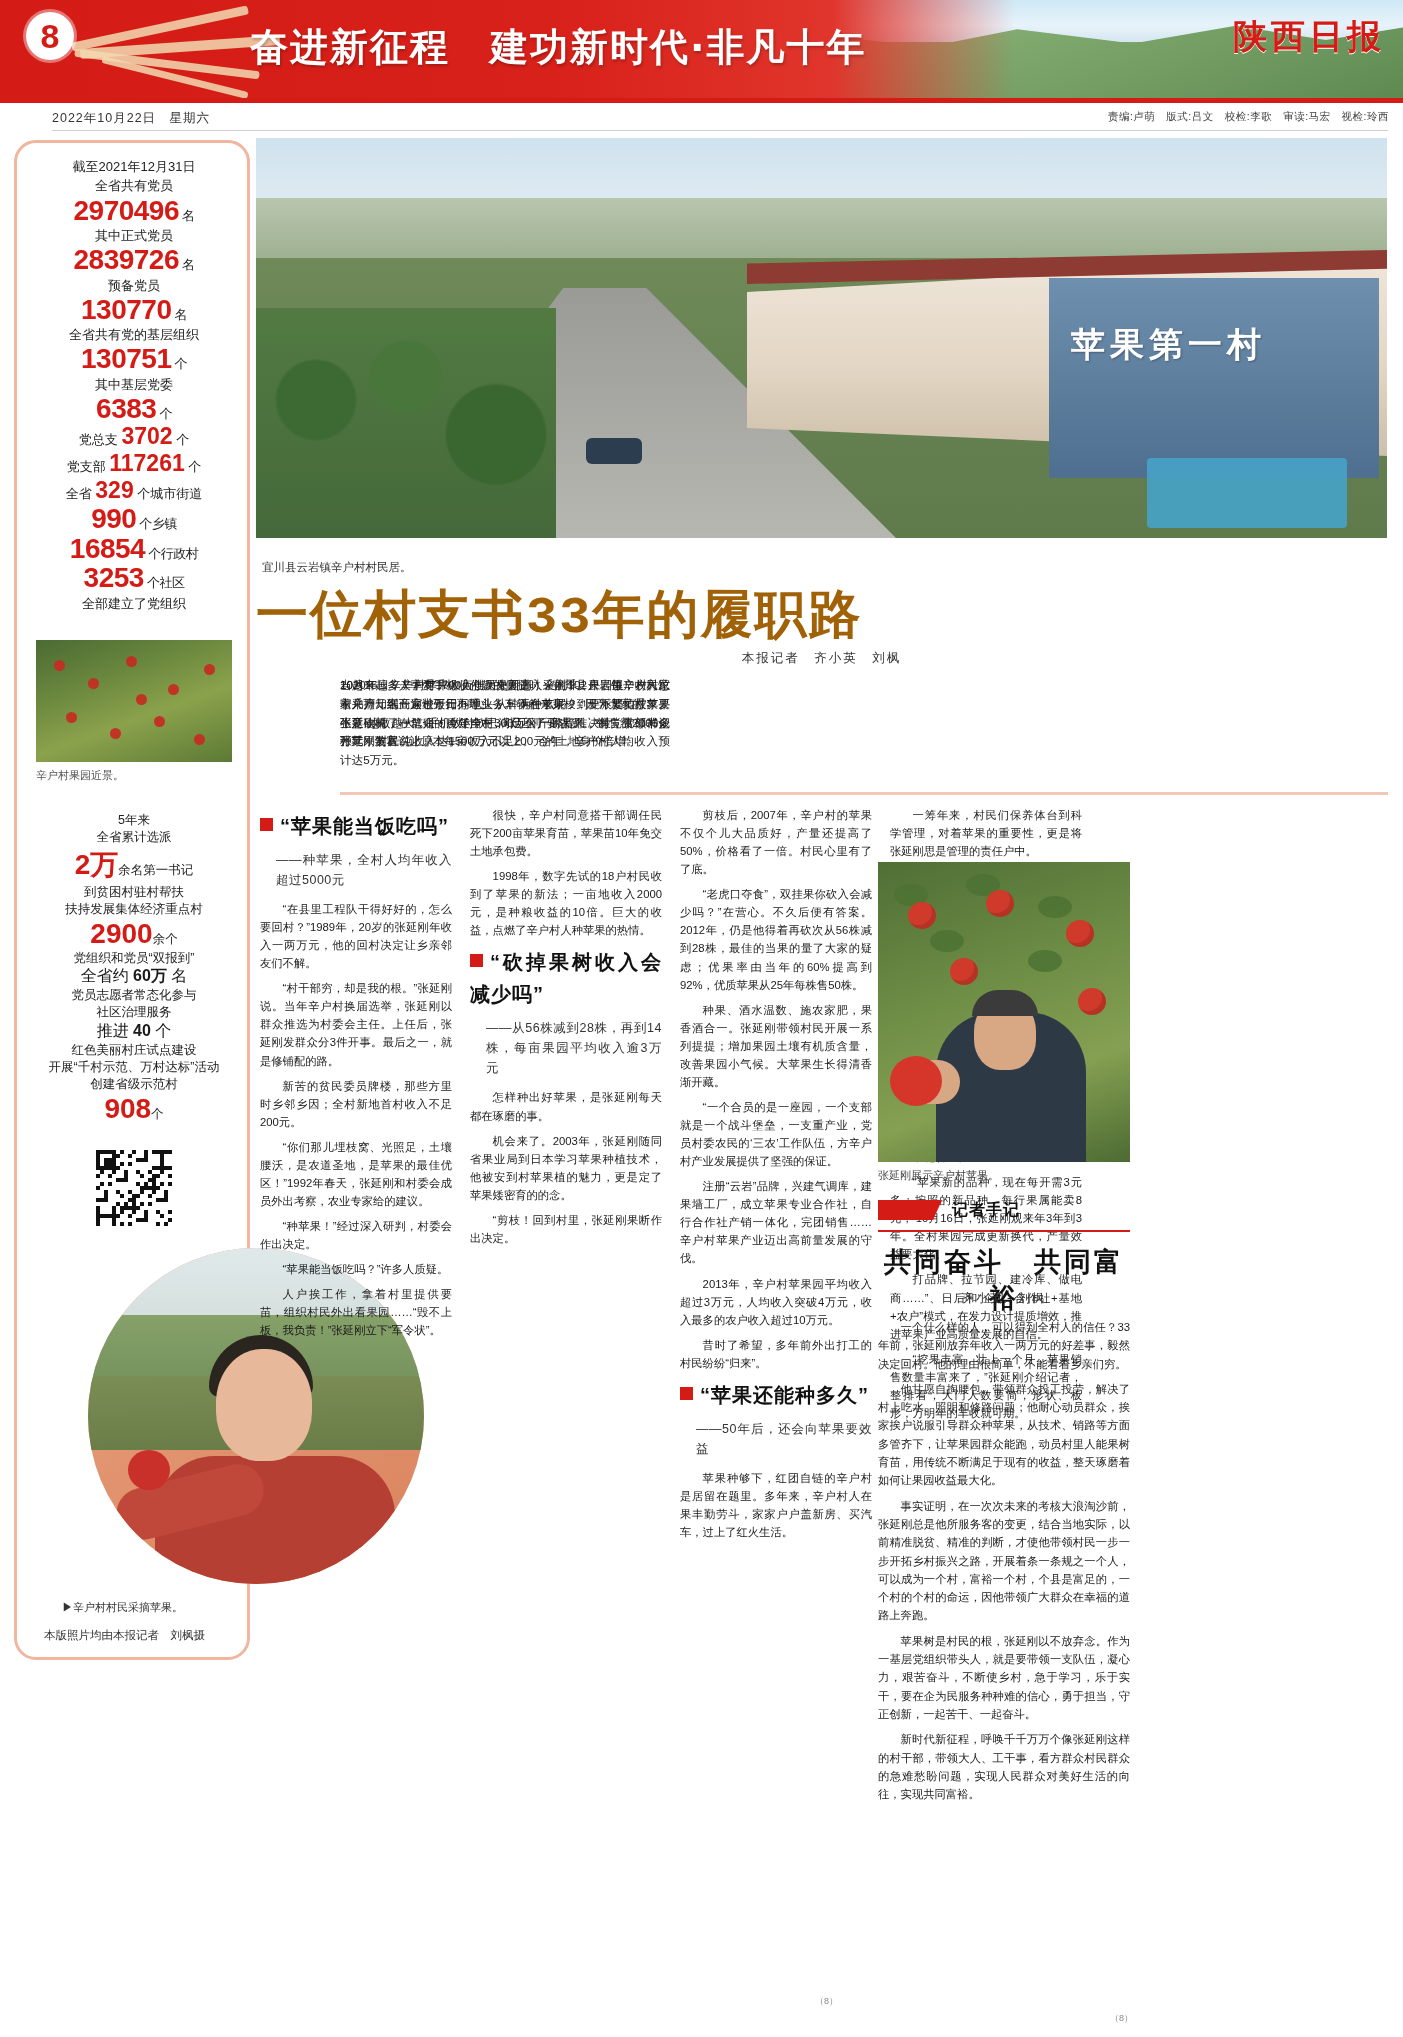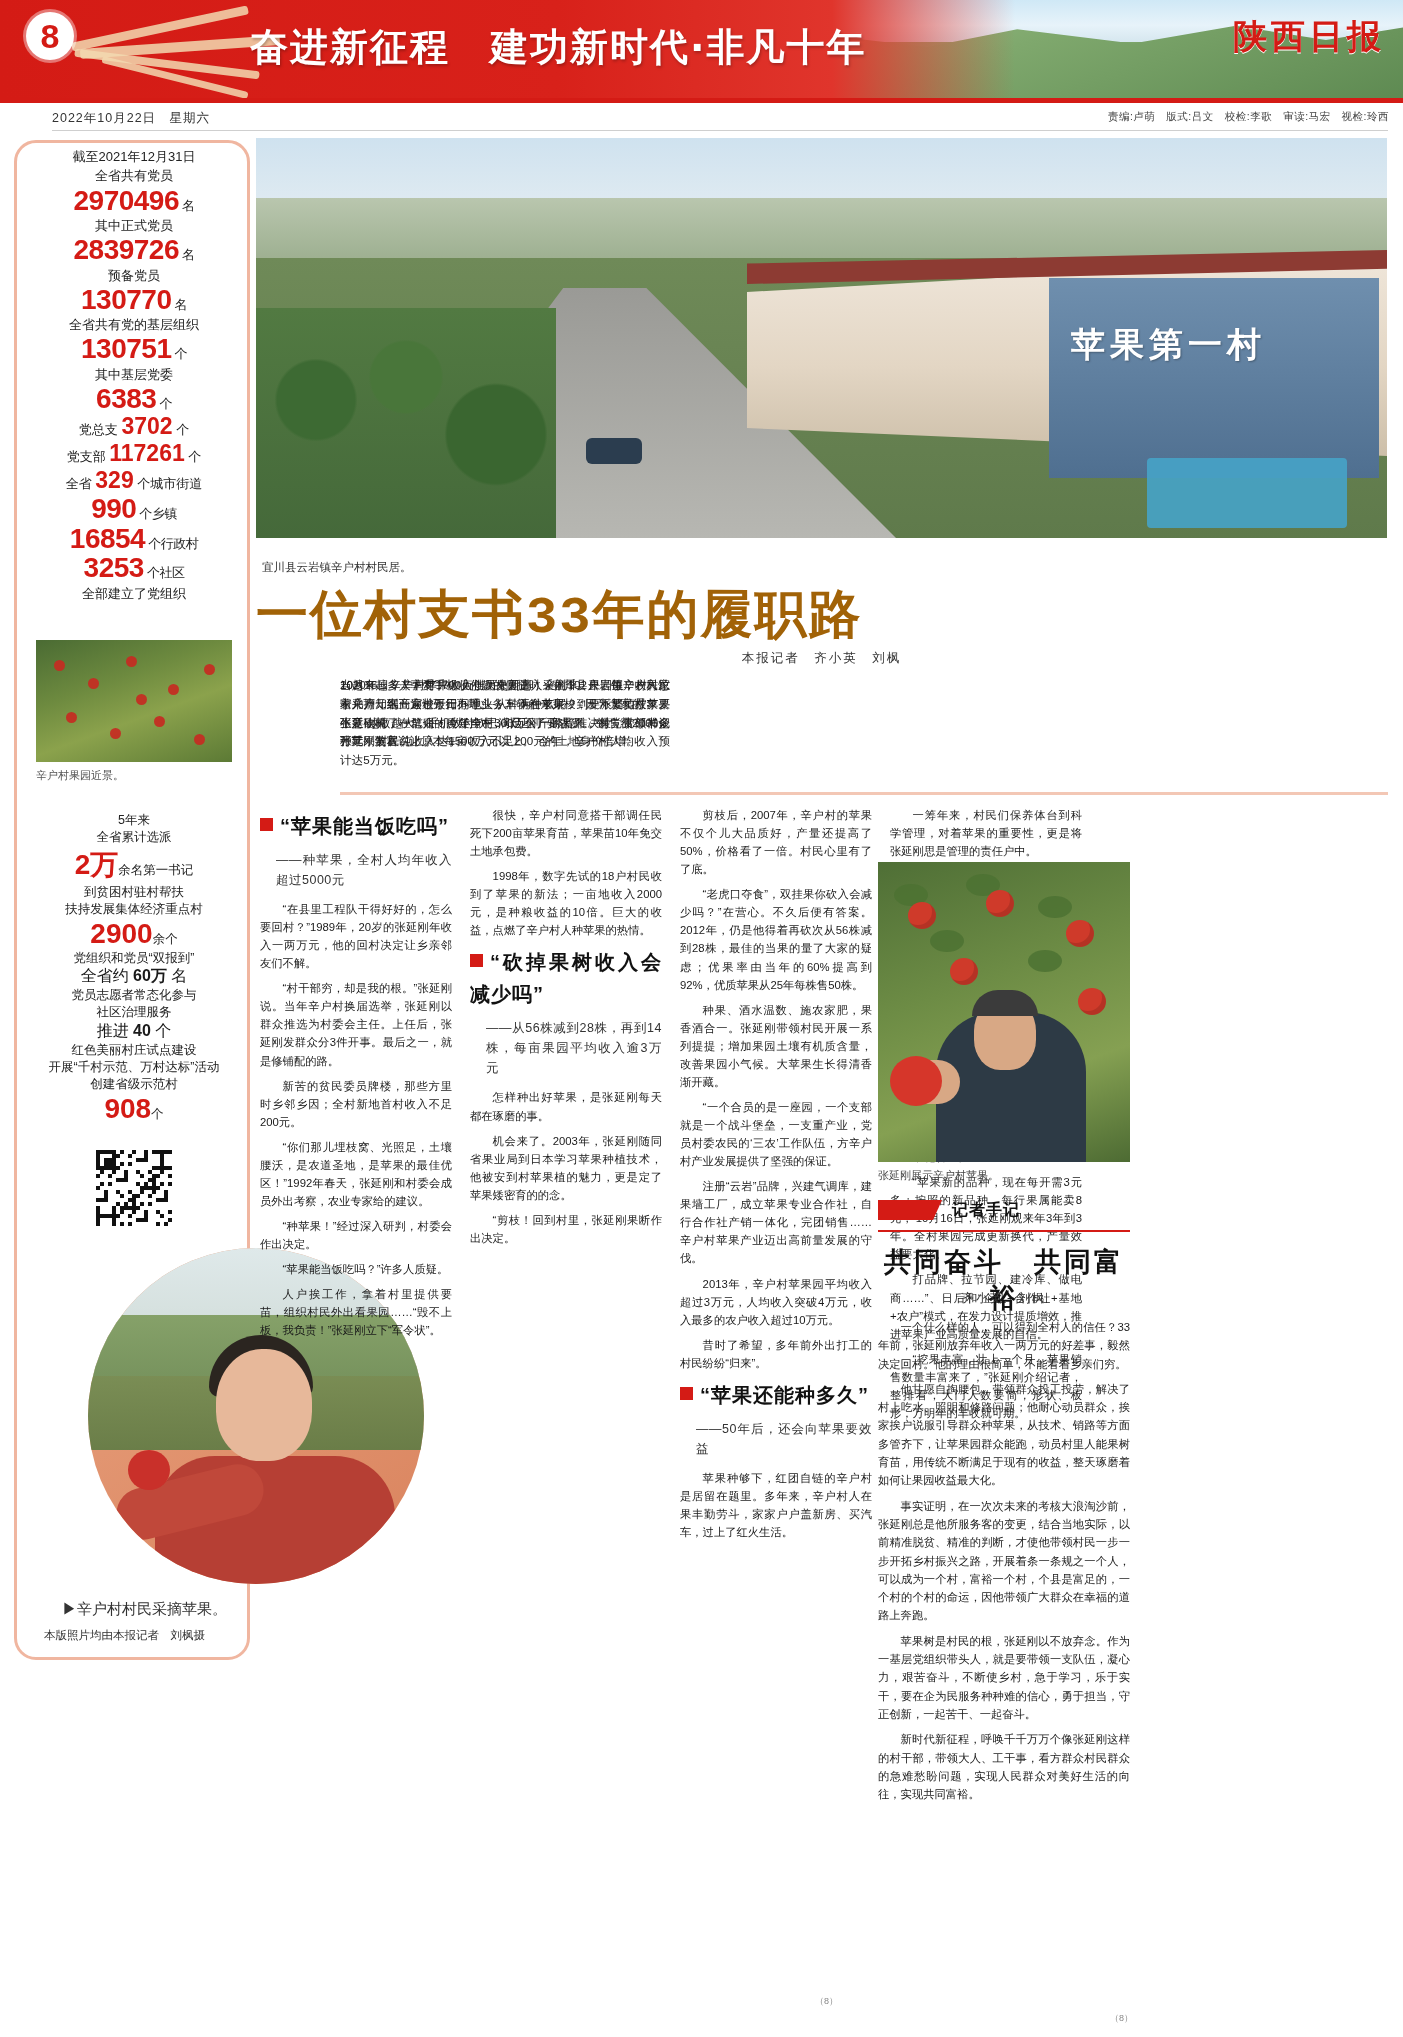--- a/index.html
+++ b/index.html
@@ -40,21 +40,21 @@
   .mast-rule{position:absolute;left:0;top:98px;width:1403px;height:5px;background:#d41b15;}
 
   
   .dateline{position:absolute;left:52px;top:110px;font-size:12.5px;color:#333;letter-spacing:1px;}
   .credits{position:absolute;right:14px;top:110px;font-size:10.5px;color:#444;letter-spacing:.5px;}
   .rule-thin{position:absolute;left:52px;top:130px;width:1336px;height:1px;background:#cfcfcf;}
 
   
   .bracket{position:absolute;left:14px;top:140px;width:236px;height:1520px;
      border:3px solid #f0b6a0;border-radius:22px;box-sizing:border-box;}
-  .statbox{position:absolute;left:36px;top:146px;width:196px;text-align:center;}
+  .statbox{position:absolute;left:36px;top:156px;width:196px;text-align:center;}
   .statbox .line{font-size:13px;color:#222;margin:3px 0 1px;line-height:1.25;}
   .statbox .big{color:#d41b15;font-weight:bold;font-size:28px;line-height:1.05;letter-spacing:-0.5px;}
   .statbox .big span.u{color:#222;font-size:13px;font-weight:normal;margin-left:3px;}
   .statbox .inline{font-size:13px;color:#222;}
   .statbox .inline b{color:#d41b15;font-size:23px;}
 
   .photo-apple{position:absolute;left:36px;top:640px;width:196px;height:122px;
      background:linear-gradient(160deg,#4a6b33 0%,#6d8a3f 35%,#8ba24c 60%,#5c7a35 100%);
      overflow:hidden;}
   .photo-apple .dot{position:absolute;width:11px;height:11px;border-radius:50%;background:#c62b22;opacity:.92;}
@@ -70,21 +70,21 @@
 
   .portrait{position:absolute;left:88px;top:1248px;width:336px;height:336px;border-radius:50%;
      overflow:hidden;background:linear-gradient(150deg,#e8a27f,#d9825c);}
   .portrait .sky{position:absolute;left:0;top:0;width:100%;height:38%;background:linear-gradient(180deg,#dfe9ea,#cdd9d4);}
   .portrait .grn{position:absolute;left:0;top:20%;width:100%;height:40%;background:linear-gradient(180deg,#7d9a5c,#5d7b44);opacity:.9;}
   .portrait .face{position:absolute;left:38%;top:30%;width:96px;height:112px;border-radius:48% 48% 44% 44%;background:#e7b89a;}
   .portrait .hair{position:absolute;left:36%;top:26%;width:104px;height:62px;border-radius:52px 52px 10px 10px;background:#2b2520;}
   .portrait .body{position:absolute;left:20%;top:62%;width:240px;height:150px;border-radius:60px 60px 0 0;background:#b63f34;}
   .portrait .arm{position:absolute;left:8%;top:68%;width:150px;height:52px;border-radius:26px;background:#c0483a;transform:rotate(-14deg);}
   .portrait .apple{position:absolute;left:12%;top:60%;width:42px;height:40px;border-radius:50%;background:#c9302a;}
-  .cap-portrait{position:absolute;left:62px;top:1600px;width:290px;font-size:15px;color:#333;}
+  .cap-portrait{position:absolute;left:62px;top:1600px;width:290px;font-size:11px;color:#333;}
   .cap-note{position:absolute;left:44px;top:1628px;width:330px;font-size:11.5px;color:#333;}
 
   
   .hero{position:absolute;left:256px;top:138px;width:1131px;height:400px;overflow:hidden;}
   .hero .sky{position:absolute;left:0;top:0;width:100%;height:96px;background:linear-gradient(180deg,#cfe2ef,#e6eef2);}
   .hero .far{position:absolute;left:0;top:60px;width:100%;height:70px;background:linear-gradient(180deg,#b9c6ae,#9aad8d);}
   .hero .ground{position:absolute;left:0;top:120px;width:100%;height:280px;background:linear-gradient(180deg,#6f8a58,#5f7a4b);}
   .hero .road{position:absolute;left:120px;top:150px;width:520px;height:250px;background:linear-gradient(180deg,#9a9a96,#b7b7b2);
      clip-path:polygon(36% 0,52% 0,100% 100%,0 100%);}
   .hero .row{position:absolute;right:0;top:118px;width:640px;height:200px;

